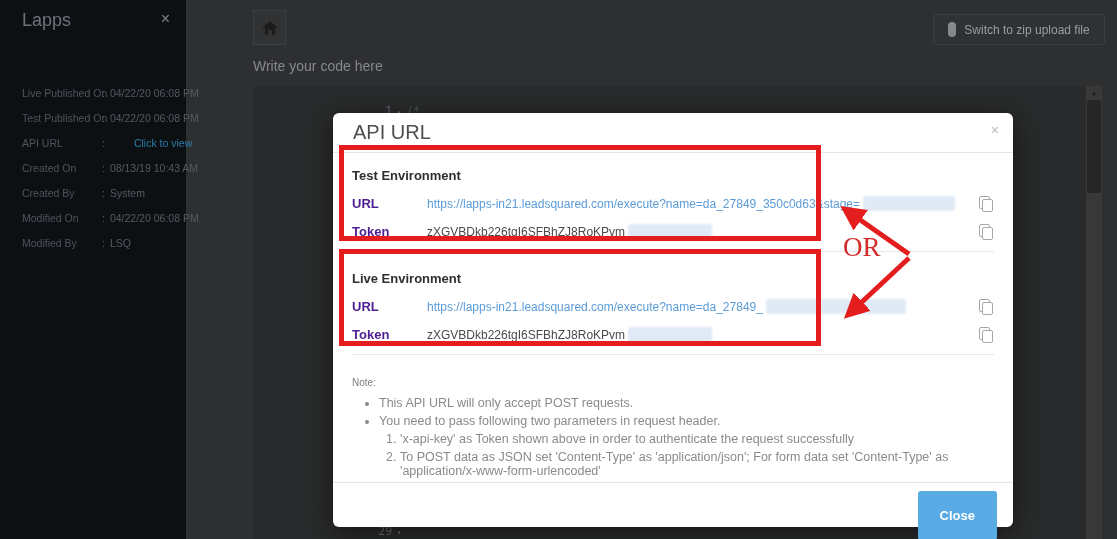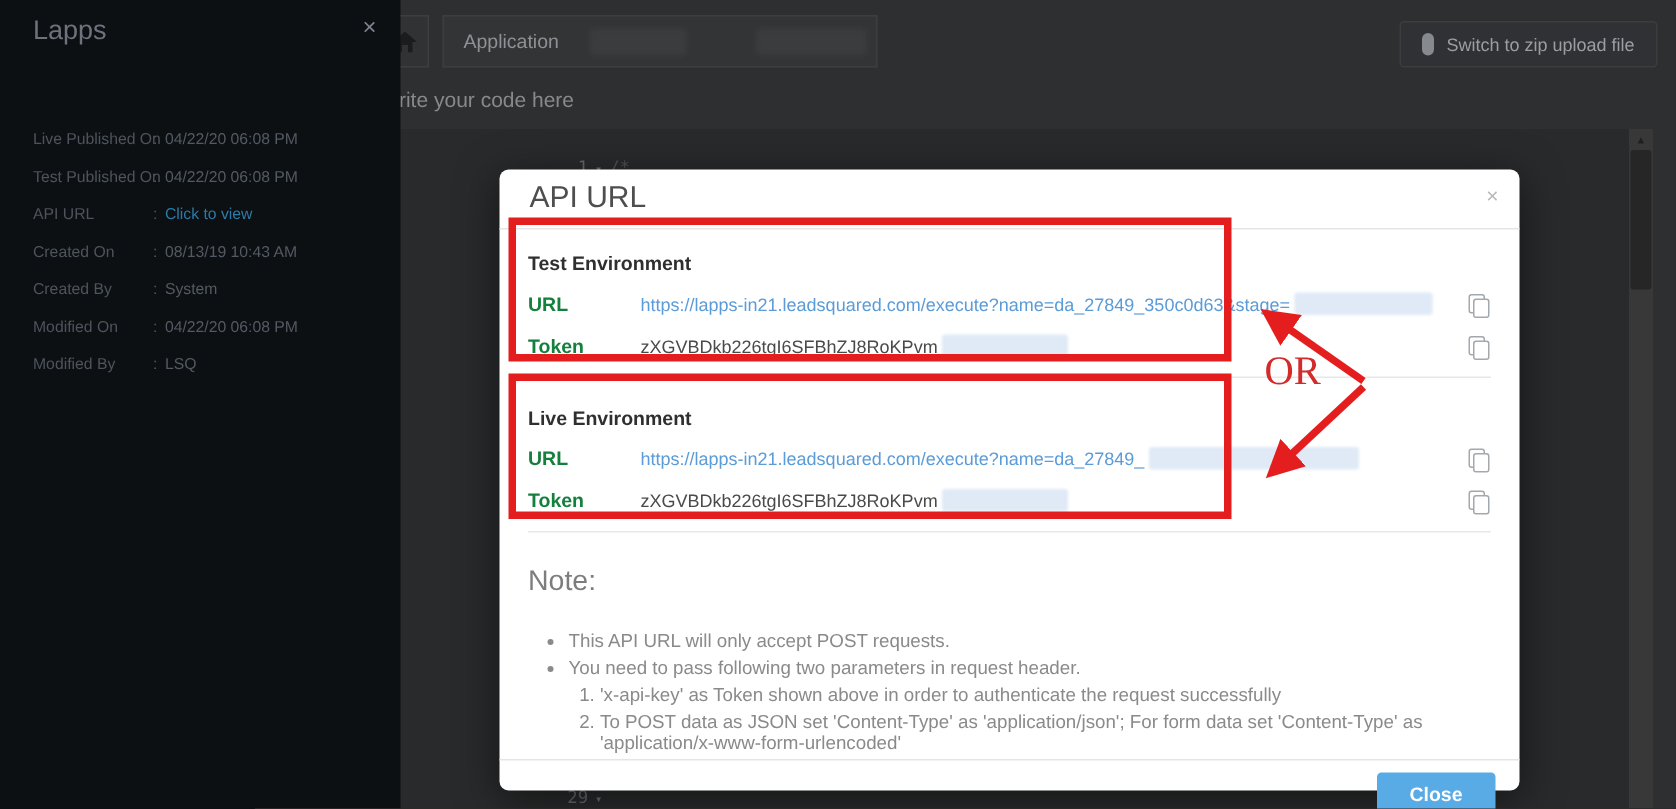--- a/index.html
+++ b/index.html
@@ -1,31 +1,31 @@
 <!DOCTYPE html>
 <html><head>
 <meta charset="utf-8">
 <style>
   * { margin:0; padding:0; box-sizing:border-box; }
   html,body { width:1117px; height:539px; background:#2e2f30; font-family:"Liberation Sans", sans-serif; }
   .app { position:relative; width:1117px; height:539px; overflow:hidden; }
 
   
-  .sidebar { position:absolute; left:0; top:0; width:267px; height:539px; background:#0d1013; z-index:3; }
+  .sidebar { position:absolute; left:0; top:0; width:186px; height:539px; background:#0d1013; z-index:3; }
   .sb-header { position:relative; padding:10px 20px 0 22px; }
   .sb-title { font-size:18px; color:#6d737c; }
   .sb-close { position:absolute; right:16px; top:10px; font-size:16px; color:#7d838c; cursor:pointer; }
   .sb-menu { margin-top:18px; }
   .menu-item { padding-left:36px; height:35px; line-height:35px; font-size:13px; color:#474e57; cursor:pointer; }
   .menu-item.active { color:#a6adb5; }
   .sb-meta { margin-top:50px; }
   .meta-row { padding-left:22px; height:25px; line-height:25px; font-size:10.5px; color:#525a63; white-space:nowrap; }
   .meta-label { display:inline-block; width:80px; color:#4d545d; }
   .meta-colon { margin-right:5px; color:#525a63; }
-  .meta-value.link { color:#2b7ba8; cursor:pointer; }
+  .meta-value.link { color:#2b7ba8; cursor:pointer;margin-left:24px; }
 
   
   .main { position:absolute; left:223px; top:0; right:0; height:539px; background:#2e2f30; }
   .topbar { position:relative; height:55px; }
   .home-btn { position:absolute; left:30px; top:10px; width:33px; height:35px; background:#313234; border:1px solid #3d3e40; display:flex; align-items:center; justify-content:center; cursor:pointer; }
   .home-btn svg { width:16px; height:14px; fill:#1c1c1c; }
   .crumb-box { position:absolute; left:72px; top:10px; width:290px; height:35px; background:#333436; border:1px solid #3d3e40; line-height:33px; padding-left:13px; font-size:13px; color:#8e9196; }
   .crumb-redact { position:absolute; top:8px; height:18px; background:rgba(255,255,255,0.045); border-radius:2px; filter:blur(2px); }
   .cr1 { left:97px; width:65px; } .cr2 { left:208px; width:74px; }
   .zip-btn { position:absolute; right:12px; top:14px; width:172px; height:31px; background:#303134; border:1px solid #3c3d3f; border-radius:3px; color:#9a9da2; font-size:12px; font-family:"Liberation Sans",sans-serif; display:flex; align-items:center; justify-content:center; gap:8px; cursor:pointer; }
@@ -50,37 +50,37 @@
 
   
   .modal { position:absolute; left:333px; top:113px; width:680px; height:414px; background:#fff; border-radius:6px; box-shadow:0 6px 28px rgba(0,0,0,0.5); z-index:5; display:flex; flex-direction:column; }
   .modal-header { position:relative; padding:8px 20px; border-bottom:1px solid #e5e5e5; }
   .modal-title { font-size:20px; color:#4e4e4e; }
   .modal-close { position:absolute; right:14px; top:9px; font-size:14px; color:#b9b9b9; cursor:pointer; }
   .modal-body { flex:1; padding:2px 19px 0 19px; }
   .env-section { padding-top:7px; }
   .env-title { font-size:13px; font-weight:bold; color:#2f2f2f; margin:6px 0 2px 0; }
   .env-row { position:relative; margin:12px 0; padding-right:34px; height:16px; line-height:16px; white-space:nowrap; }
-  .env-label { display:inline-block; width:75px; font-size:13px; font-weight:bold; color:#15803d; }
+  .env-label { display:inline-block; width:75px; font-size:13px; font-weight:bold; color:#4c1d95; }
   .env-url { font-size:12px; color:#5b9bd8; text-decoration:none; cursor:pointer; }
   .env-token { font-size:12px; color:#4a4a4a; }
   .redact { display:inline-block; height:15px; background:#dfeaf6; border-radius:2px; filter:blur(1.2px); vertical-align:middle; margin-left:3px; }
   .rd-url-test { width:92px; } .rd-token { width:84px; } .rd-url-live { width:140px; }
   .copy-icon { position:absolute; right:2px; top:1px; width:13px; height:15px; cursor:pointer; }
   .copy-icon::before { content:""; position:absolute; left:0; top:0; width:9px; height:11px; border:1.4px solid #a3a8ad; border-radius:2px; background:#fff; }
   .copy-icon::after { content:""; position:absolute; left:3px; top:3px; width:9px; height:11px; border:1.4px solid #a3a8ad; border-radius:2px; background:#fff; }
   .mod-hr { border:none; border-top:1px solid #e8e8e8; margin:6px 0; }
   .note { margin-top:22px; }
-  .note-title { font-size:19px; color:#7d7d7d; margin-bottom:21px; }
+  .note-title { font-size:10px; color:#7d7d7d; margin-bottom:8px; }
   .note ul { list-style:disc; padding-left:27px; }
   .note ul li { font-size:12.5px; color:#8a8a8a; margin:4px 0; }
   .note ol { list-style:decimal; padding-left:48px; }
   .note ol li { font-size:12.5px; color:#8a8a8a; margin:4px 0; max-width:580px; }
   .modal-footer { border-top:1px solid #e5e5e5; padding:8px 16px; text-align:right; }
-  .close-btn { background:#58abe4; color:#fff; font-weight:bold; font-size:13px; border:none; border-radius:3px; padding:7px 22px; cursor:pointer; font-family:"Liberation Sans",sans-serif; }
+  .close-btn { background:#58abe4; color:#fff; font-weight:bold; font-size:13px; border:none; border-radius:3px; padding:17px 22px; cursor:pointer; font-family:"Liberation Sans",sans-serif; }
 
   
   .anno { position:absolute; z-index:9; pointer-events:none; }
   .anno-box1 { left:339px; top:145px; width:482px; height:96px; border:5px solid #e41e1e; }
   .anno-box2 { left:339px; top:249px; width:482px; height:97px; border:5px solid #e41e1e; }
   .anno-or { left:843px; top:232px; font-family:"Liberation Serif", serif; font-size:27px; color:#d32a2a; }
   .anno-arrows { left:828px; top:192px; width:95px; height:140px; }
 </style>
 </head>
 <body>
@@ -123,25 +123,20 @@
         </div>
       </div>
   </aside>
 
   <main class="main">
     <div class="topbar">
       <div class="home-btn">
         <svg viewBox="0 0 16 14">
             <path d="M8 0 L16 7 L13 7 L13 14 L10 14 L10 9 L6 9 L6 14 L3 14 L3 7 L0 7 Z"></path>
           </svg>
-      </div>
-      <div class="crumb-box">
-        <span>Application</span>
-        <span class="crumb-redact cr1"></span>
-        <span class="crumb-redact cr2"></span>
       </div>
       <button class="zip-btn">
         <span class="zip-icon"></span>
         <span>Switch to zip upload file</span>
       </button>
     </div>
     <div class="editor-label">Write your code here</div>
     <div class="editor">
       <div class="lines">
 

